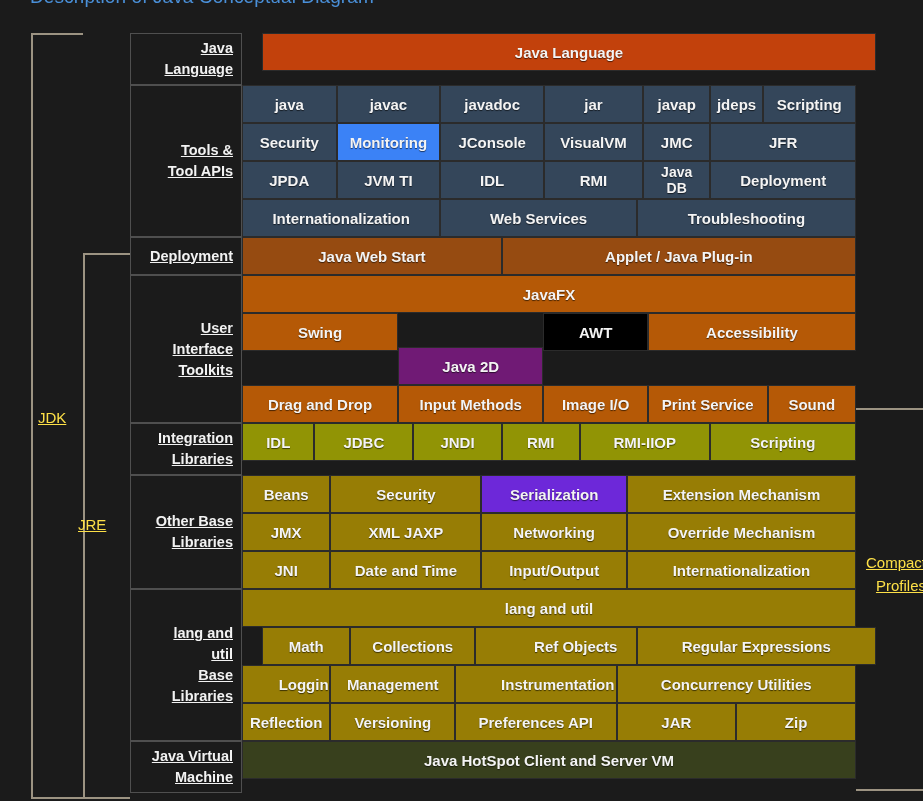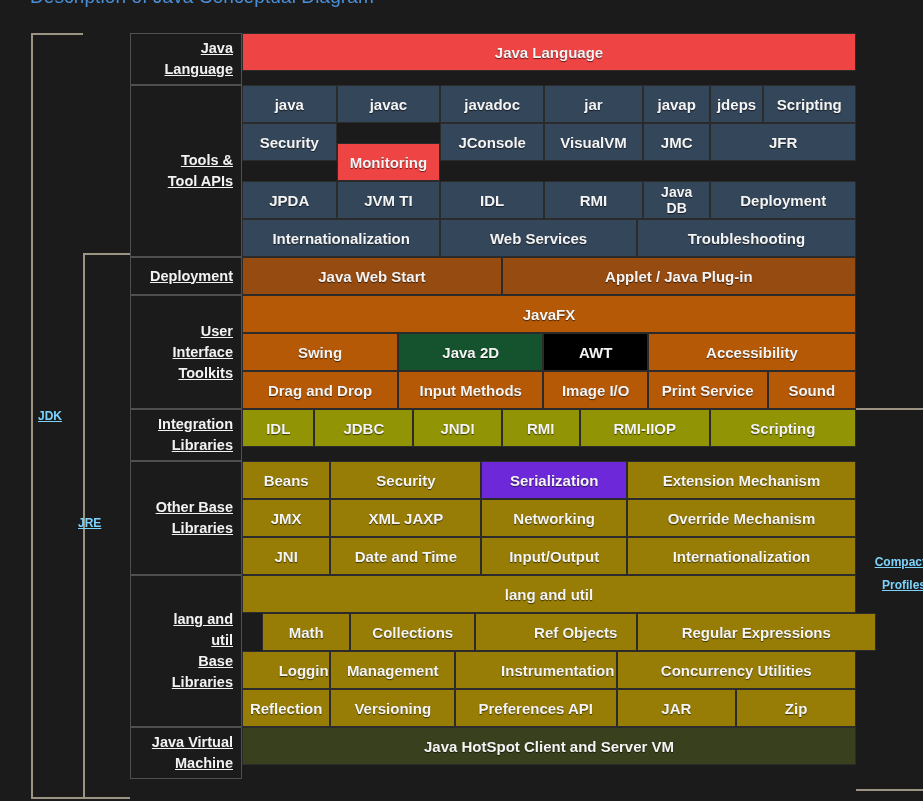--- a/index.html
+++ b/index.html
@@ -36,23 +36,23 @@
   
   .bracket {
     position: absolute;
     border: 2px solid #9c9382;
     border-right: none;
     box-sizing: border-box;
     background: transparent;
   }
   .bracket-label {
     position: absolute;
-    color: #7dd3fc;
-    font-size: 12px;
-    font-weight: bold;
+    color: #fde047;
+    font-size: 15px;
+    font-weight: normal;
     text-decoration: underline;
     white-space: nowrap;
   }
 
   
   #jdk-bracket { left: 31px;  top: 33px;  width: 52px;  height: 766px; }
   #jdk-label   { left: 38px;  top: 409px; }
   
   #jre-bracket { left: 83px;  top: 253px; width: 47px;  height: 546px; }
   #jre-label   { left: 78px;  top: 516px; }
@@ -146,42 +146,42 @@
   </div>
 
   <div id="diagram">
       <div class="band band-java-language">
         <div class="row-label">
           <span>Java</span>
           <span>Language</span>
         </div>
         <div class="row-body">
           <div class="grid-row">
-            <div class="cell" style="flex: 0 0 100%; background: #ef4444;">Java Language</div>
+            <div class="cell" style="flex: 0 0 100%; background: #c2410c; margin-left: 20px;">Java Language</div>
           </div>
         </div>
       </div>
       <div class="band band-tools-and-tool-apis">
         <div class="row-label">
           <span>Tools &amp;</span>
           <span>Tool APIs</span>
         </div>
         <div class="row-body">
           <div class="grid-row">
             <div class="cell" style="flex: 0 0 15.4%; background: rgb(52, 70, 90);">java</div>
             <div class="cell" style="flex: 0 0 16.9%; background: rgb(52, 70, 90);">javac</div>
             <div class="cell" style="flex: 0 0 16.9%; background: rgb(52, 70, 90);">javadoc</div>
             <div class="cell" style="flex: 0 0 16.1%; background: rgb(52, 70, 90);">jar</div>
             <div class="cell" style="flex: 0 0 11%; background: rgb(52, 70, 90);">javap</div>
             <div class="cell" style="flex: 0 0 8.5%; background: rgb(52, 70, 90);">jdeps</div>
             <div class="cell" style="flex: 0 0 15.2%; background: rgb(52, 70, 90);">Scripting</div>
           </div>
           <div class="grid-row">
             <div class="cell" style="flex: 0 0 15.4%; background: rgb(52, 70, 90);">Security</div>
-            <div class="cell" style="flex: 0 0 16.9%; background: #ef4444; margin-top: 20px;">Monitoring</div>
+            <div class="cell" style="flex: 0 0 16.9%; background: #3b82f6;">Monitoring</div>
             <div class="cell" style="flex: 0 0 16.9%; background: rgb(52, 70, 90); text-align: right;">JConsole</div>
             <div class="cell" style="flex: 0 0 16.1%; background: rgb(52, 70, 90);">VisualVM</div>
             <div class="cell" style="flex: 0 0 11%; background: rgb(52, 70, 90);">JMC</div>
             <div class="cell" style="flex: 0 0 23.7%; background: rgb(52, 70, 90);">JFR</div>
           </div>
           <div class="grid-row">
             <div class="cell" style="flex: 0 0 15.4%; background: rgb(52, 70, 90);">JPDA</div>
             <div class="cell" style="flex: 0 0 16.9%; background: rgb(52, 70, 90);">JVM TI</div>
             <div class="cell" style="flex: 0 0 16.9%; background: rgb(52, 70, 90);">IDL</div>
             <div class="cell" style="flex: 0 0 16.1%; background: rgb(52, 70, 90);">RMI</div>
@@ -211,21 +211,21 @@
           <span>User</span>
           <span>Interface</span>
           <span>Toolkits</span>
         </div>
         <div class="row-body">
           <div class="grid-row">
             <div class="cell" style="flex: 0 0 100%; background: rgb(181, 89, 6);">JavaFX</div>
           </div>
           <div class="grid-row">
             <div class="cell" style="flex: 0 0 25.4%; background: rgb(181, 89, 6);">Swing</div>
-            <div class="cell" style="flex: 0 0 23.7%; background: #14532d;">Java 2D</div>
+            <div class="cell" style="flex: 0 0 23.7%; background: #701a75; margin-top: 34px;">Java 2D</div>
             <div class="cell" style="flex: 0 0 17%; background: #000000;">AWT</div>
             <div class="cell" style="flex: 0 0 33.9%; background: rgb(181, 89, 6);">Accessibility</div>
           </div>
           <div class="grid-row">
             <div class="cell" style="flex: 0 0 25.4%; background: rgb(181, 89, 6);">Drag and Drop</div>
             <div class="cell" style="flex: 0 0 23.7%; background: rgb(181, 89, 6);">Input Methods</div>
             <div class="cell" style="flex: 0 0 17%; background: rgb(181, 89, 6);">Image I/O</div>
             <div class="cell" style="flex: 0 0 19.5%; background: rgb(181, 89, 6);">Print Service</div>
             <div class="cell" style="flex: 0 0 14.4%; background: rgb(181, 89, 6);">Sound</div>
           </div>

